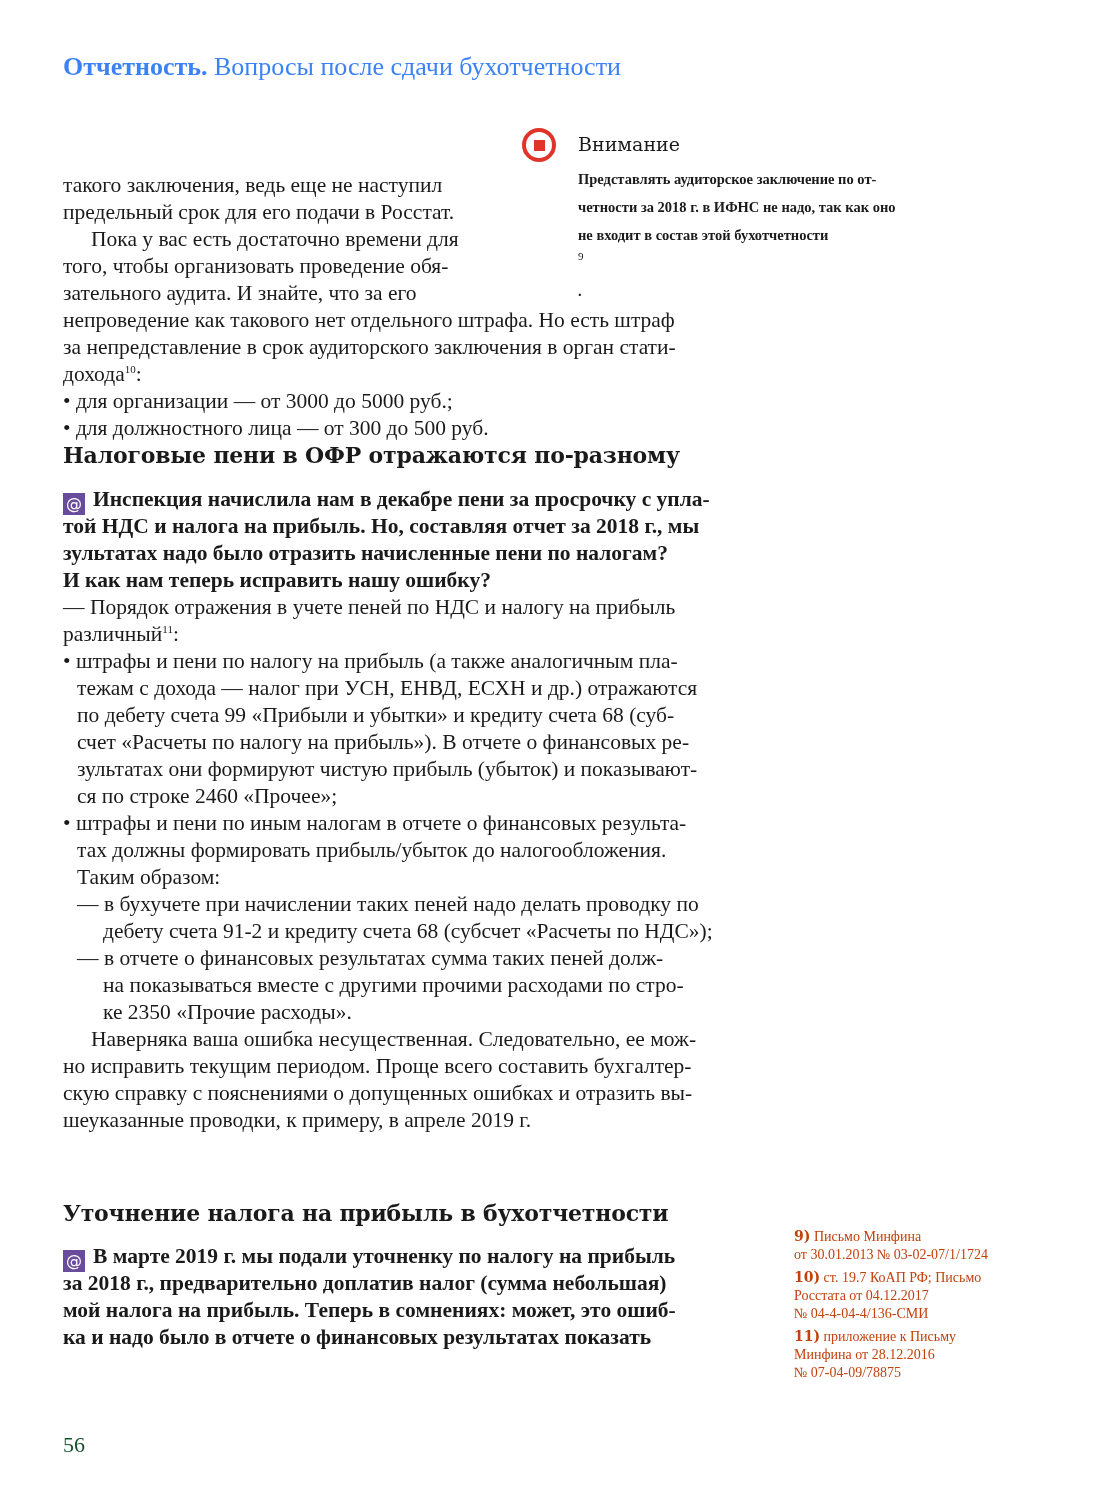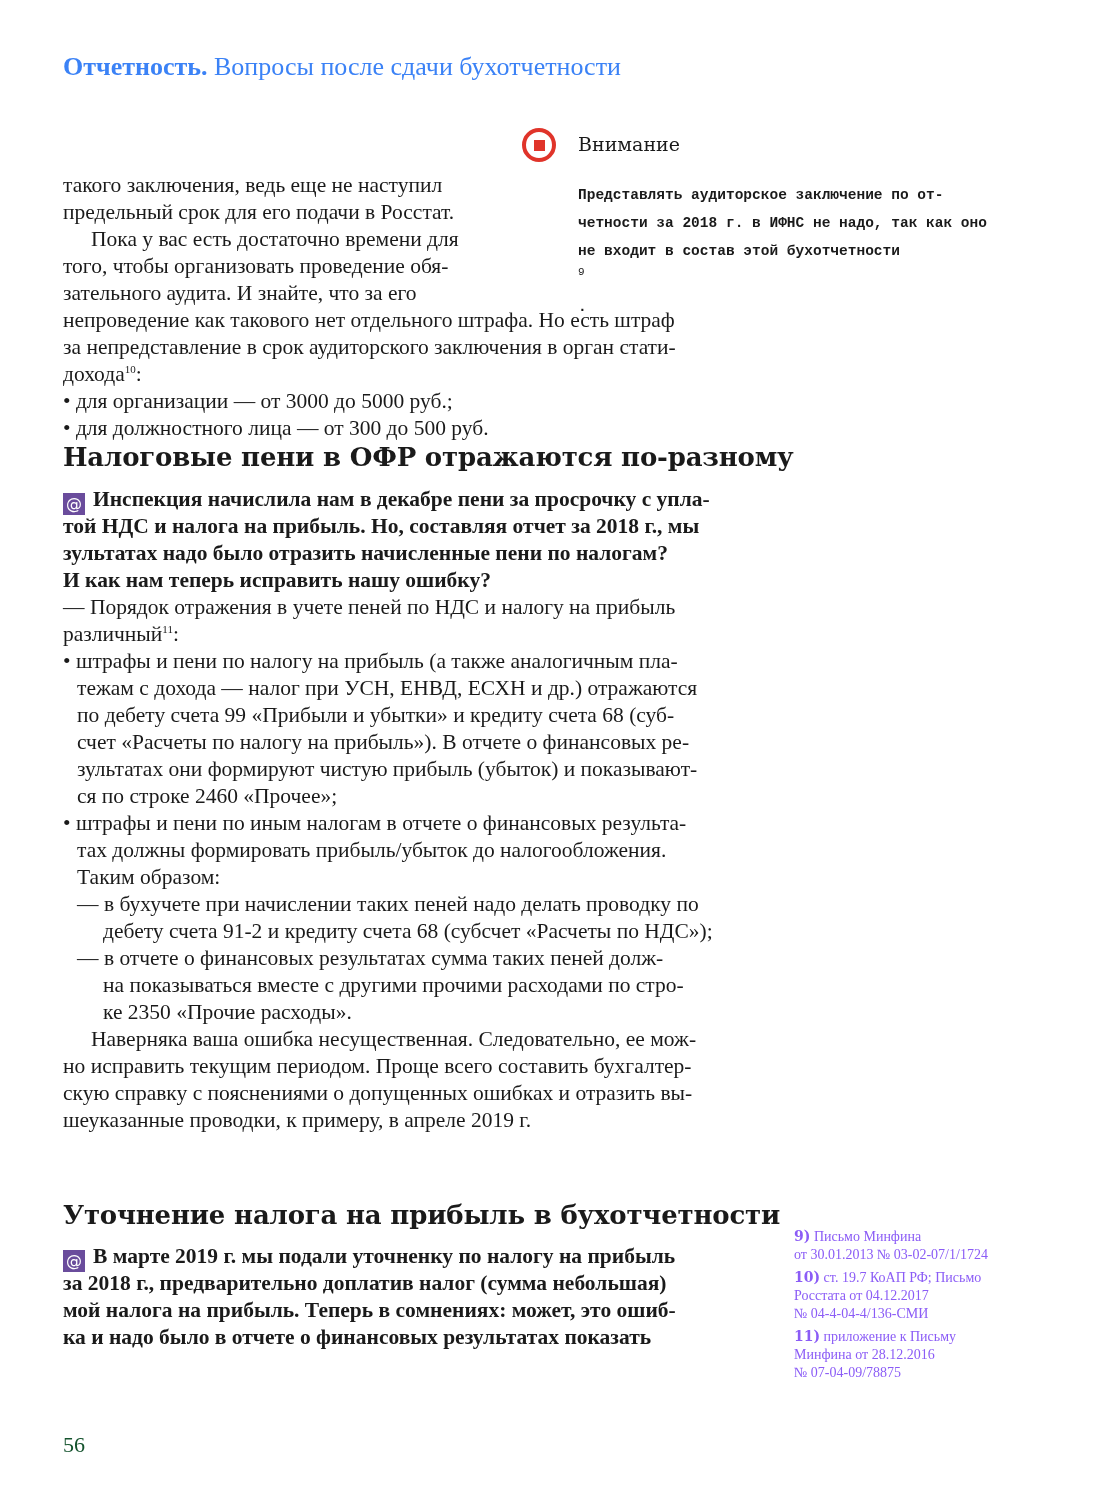--- a/index.html
+++ b/index.html
@@ -8,33 +8,33 @@
   .abs { position: absolute; }
   .running-head { left: 63px; top: 52px; font-size: 26px; color: #3b82f6; white-space: nowrap; }
   .running-head b { font-weight: 700; }
   .body-text { font-size: 21.5px; line-height: 27px; }
   .line { white-space: nowrap; display: block; height: 27px; }
   .indent { padding-left: 28px; }
   .bullet-cont { padding-left: 14px; }
   .dash-cont { padding-left: 40px; }
   .dash-line { padding-left: 14px; }
   sup { font-size: 11px; line-height: 0; vertical-align: 8px; }
-  .h2 { font-family: "DejaVu Serif", serif; font-weight: 700; font-size: 26px; white-space: nowrap; letter-spacing: -0.2px; }
+  .h2 { font-family: "DejaVu Serif", serif; font-weight: 700; font-size: 22px; white-space: nowrap; letter-spacing: -0.2px; }
   .question { font-weight: 700; }
   .at-icon { display: inline-block; width: 22px; height: 22px; background: #6a4c9c; color: #fff;
              font-family: "DejaVu Sans", sans-serif; font-size: 16px; line-height: 21px; text-align: center;
              vertical-align: -3px; margin-right: 8px; font-weight: 400; }
   .attention { left: 522px; top: 128px; }
   .att-icon { position: absolute; left: 0; top: 0; width: 34px; height: 34px; border: 4px solid #e0342a;
               border-radius: 50%; box-sizing: border-box; }
   .att-icon::after { content: ""; position: absolute; left: 8px; top: 8px; width: 11px; height: 11px; background: #e0342a; }
   .att-title { position: absolute; left: 56px; top: 5px; font-family: "DejaVu Serif", serif; font-weight: 400; font-size: 19px; white-space: nowrap; }
-  .att-body { position: absolute; left: 56px; top: 37px; font-family: Liberation Mono, monospace; font-weight: 700; font-size: 14.5px; line-height: 28px; white-space: nowrap; margin-top: 16px; }
+  .att-body { position: absolute; left: 56px; top: 37px; font-family: Liberation Serif, serif; font-weight: 700; font-size: 14.5px; line-height: 28px; white-space: nowrap; }
   .att-body span { display: block; }
-  .footnotes { left: 794px; top: 1227px; font-size: 14px; line-height: 18px; color: #8b5cf6; }
+  .footnotes { left: 794px; top: 1227px; font-size: 14px; line-height: 18px; color: #c2410c; }
   .fn { margin-bottom: 4px; }
   .fn span { display: block; white-space: nowrap; }
   .fn b { font-family: "DejaVu Serif", serif; font-weight: 700; font-size: 14px; }
   .page-number { left: 63px; top: 1432px; font-size: 22px; color: #14532d; }
 </style>
 </head>
 <body>
 
 <div class="abs running-head">
   <b>Отчетность.</b>

